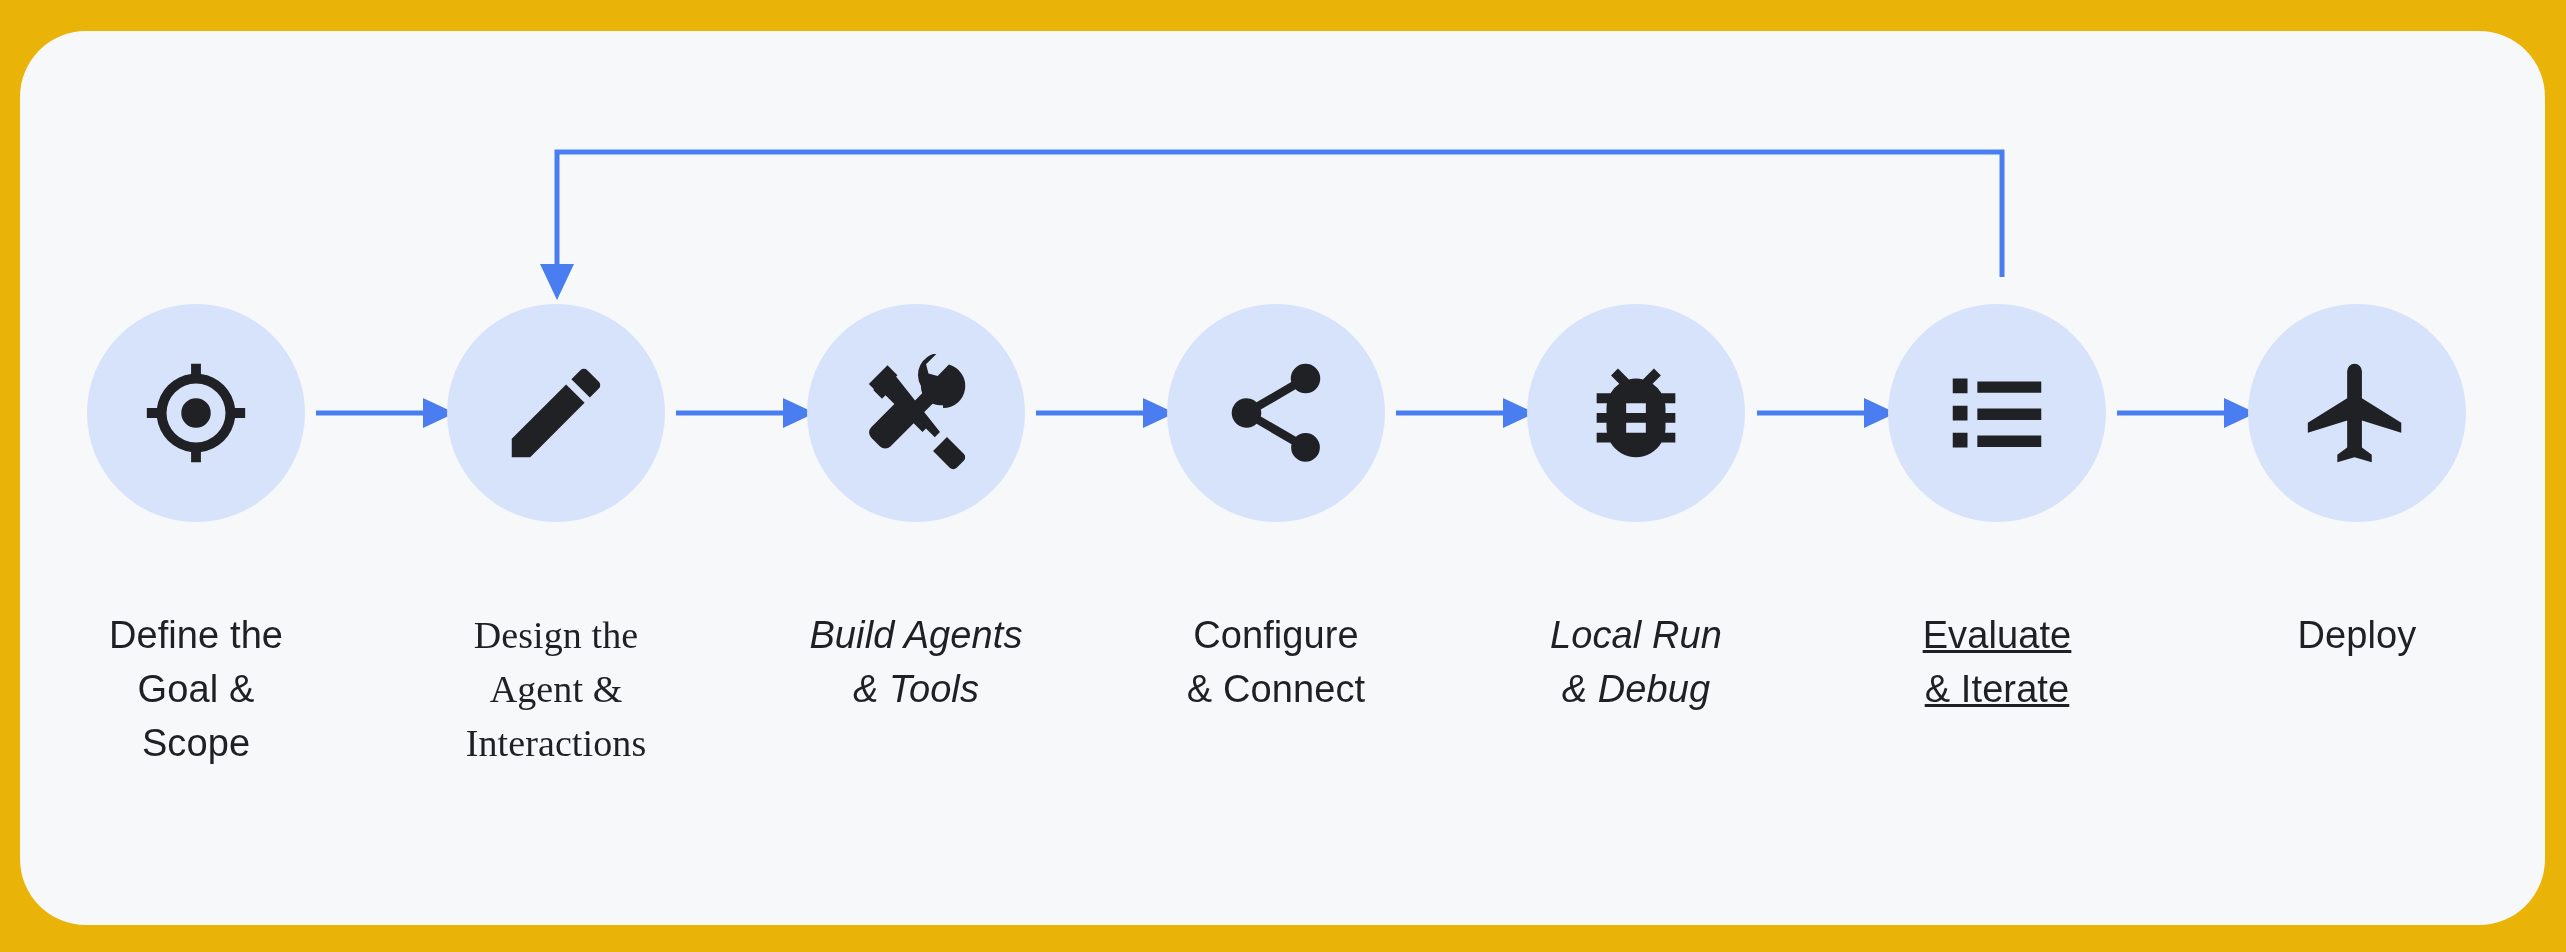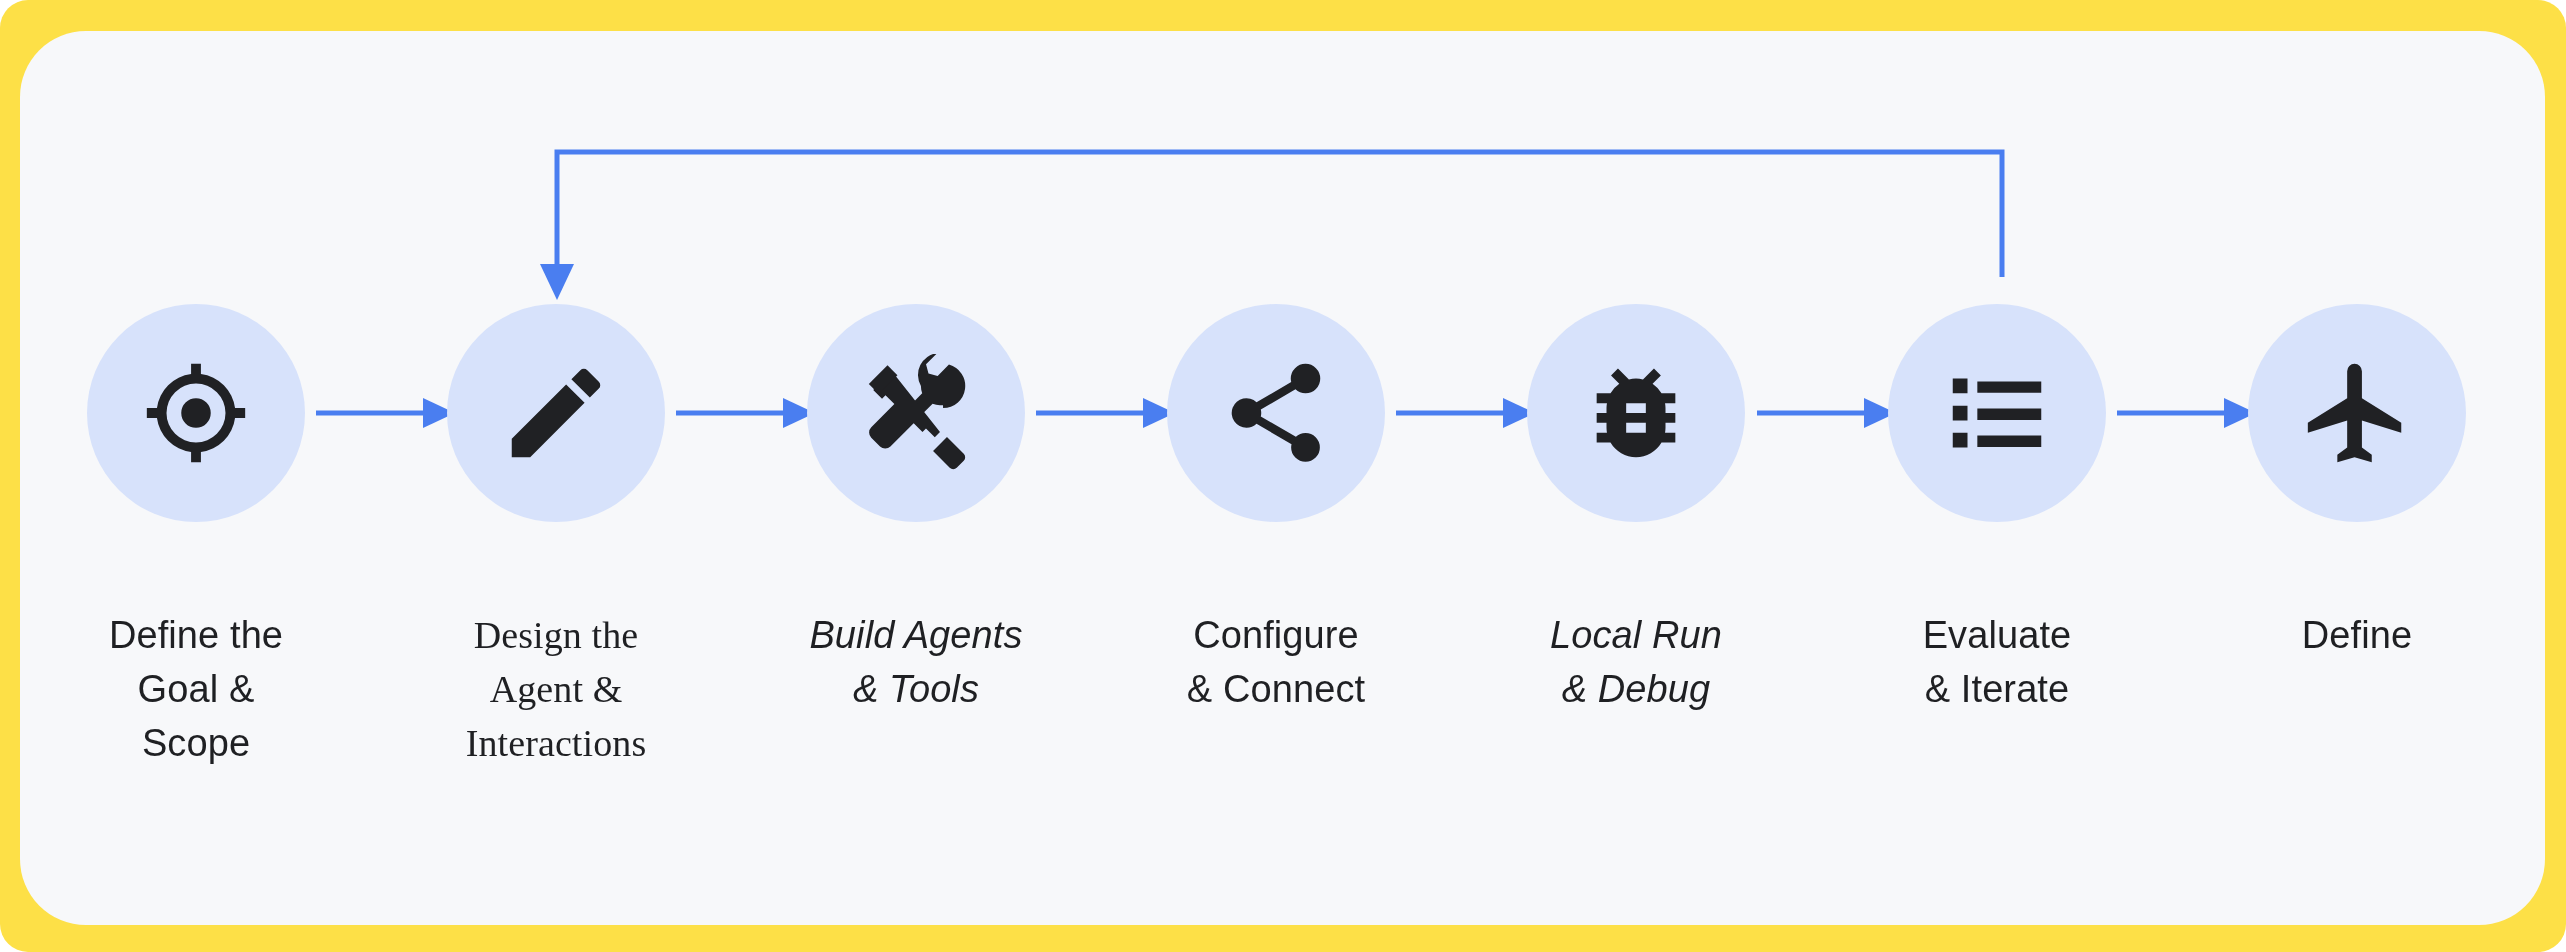--- a/index.html
+++ b/index.html
@@ -89,21 +89,21 @@
     font-size: 38px;
     line-height: 54px;
     color: #1f2023;
     letter-spacing: 0.1px;
     white-space: pre-line;
   }
 </style>
 </head>
 <body>
 
-<div id="diagram-root" style="background: #fde047; border-radius: 28px;">
+<div id="diagram-root" style="background: #eab308;">
 
   <div id="card" style="background: rgb(247, 248, 250); border-radius: 66px;"></div>
 
   <svg id="connectors" viewBox="0 0 2566 952" width="2566" height="952" xmlns="http://www.w3.org/2000/svg">
 
     <g>
       <line x1="316" y1="413" x2="423" y2="413" stroke="#4a7ef0" stroke-width="5"></line>
       <polygon points="423,398 455,413 423,428" fill="#4a7ef0"></polygon>
     </g>
     <g>
@@ -189,27 +189,27 @@
       <div class="step-label" style="color: rgb(31, 32, 35); font-style: italic;">Local Run
 &amp; Debug</div>
     </div>
 
     <div class="step" style="left:1817px;">
       <div class="step-circle" style="background: rgb(215, 226, 251);">
         <svg viewBox="0 0 24 24" aria-hidden="true" style="fill: rgb(32, 33, 36);">
           <path d="M3 5h3v3H3V5zm0 5.5h3v3H3v-3zM3 16h3v3H3v-3zM8 5.6h13v2.3H8V5.6zm0 5.5h13v2.3H8v-2.3zm0 5.5h13v2.3H8v-2.3z"></path>
         </svg>
       </div>
-      <div class="step-label" style="color: rgb(31, 32, 35);">Evaluate
+      <div class="step-label" style="color: rgb(31, 32, 35); text-decoration: underline;">Evaluate
 &amp; Iterate</div>
     </div>
 
     <div class="step" style="left:2177px;">
       <div class="step-circle" style="background: rgb(215, 226, 251);">
         <svg viewBox="0 0 24 24" aria-hidden="true" style="fill: rgb(32, 33, 36);">
           <path d="M21 16v-2l-8-5V3.5a1.5 1.5 0 0 0-3 0V9l-8 5v2l8-2.5V19l-2 1.5V22l3.5-1 3.5 1v-1.5L13 19v-5.5L21 16z"></path>
         </svg>
       </div>
-      <div class="step-label" style="color: rgb(31, 32, 35);">Define</div>
+      <div class="step-label" style="color: rgb(31, 32, 35);">Deploy</div>
     </div>
 
   </div>
 </div>
 
 </body></html>

